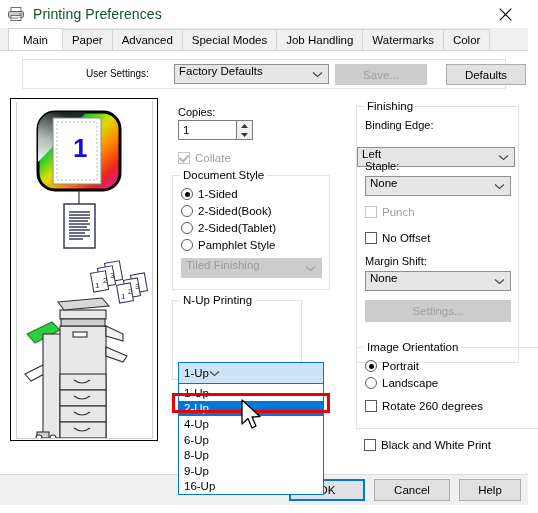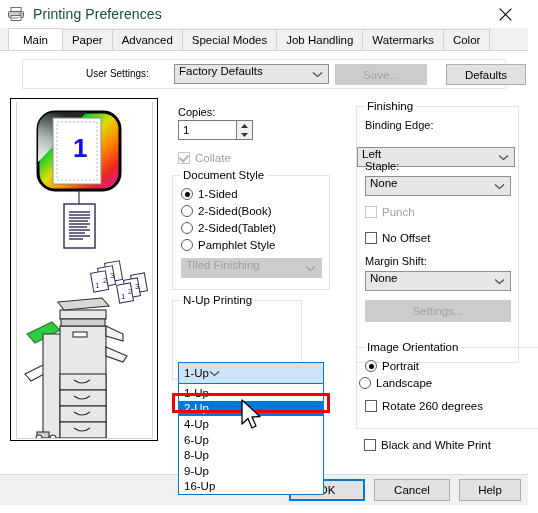--- a/index.html
+++ b/index.html
@@ -603,21 +603,21 @@
         <span>Settings...</span>
       </div>
     </div>
 
     <div class="group" style="left:356px; top:296px; width:194px; height:82px;">
       <div class="glabel">Image Orientation</div>
       <div class="radio" style="left:8px; top:12px;">
         <span class="rdot on"></span>
         <span>Portrait</span>
       </div>
-      <div class="radio" style="left:2px; top:29px;">
+      <div class="radio" style="left:8px; top:29px;">
         <span class="rdot"></span>
         <span>Landscape</span>
       </div>
       <div class="check" style="left:8px; top:52px;">
         <span class="cbox"></span>
         <span>Rotate 260 degrees</span>
       </div>
     </div>
 
     <div class="check" style="left:364px; top:388px;">

